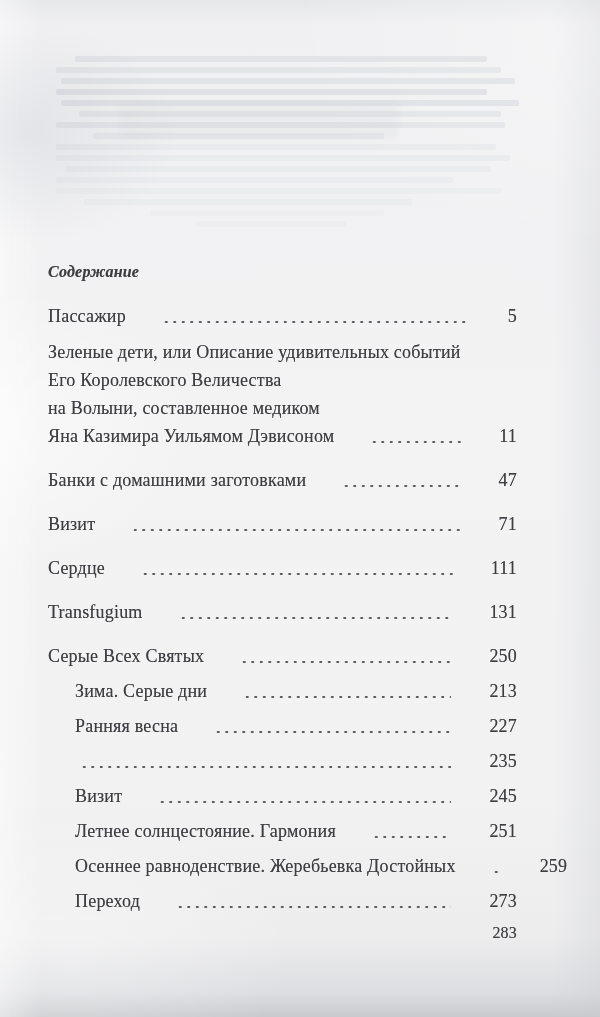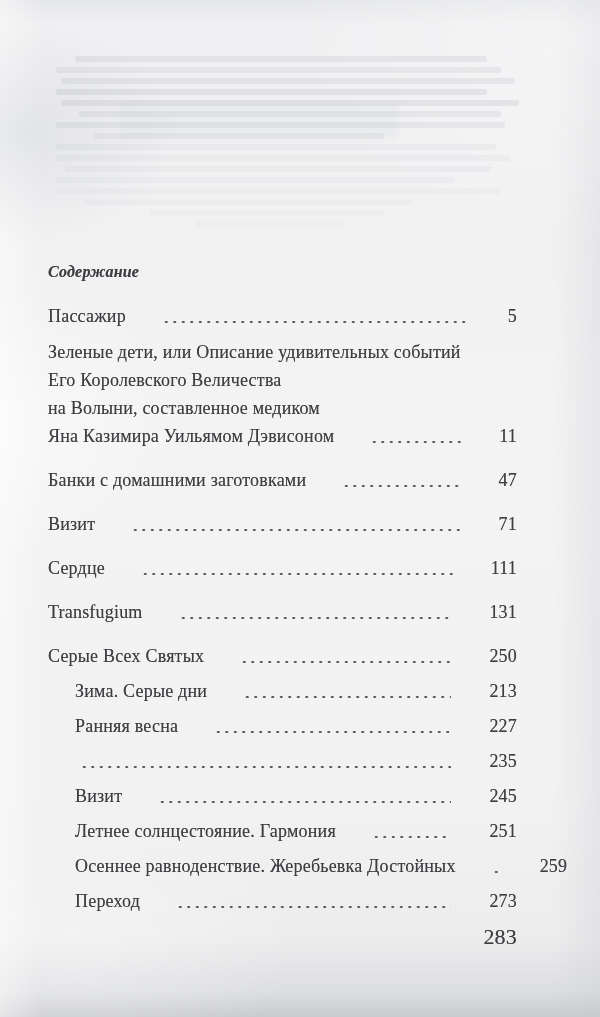--- a/index.html
+++ b/index.html
@@ -58,21 +58,21 @@
   .line + .line{margin-top:9px;}
   .label{white-space:nowrap;}
   .dots{
     flex:1;height:4px;align-self:flex-end;margin:0 7px 2px 5px;min-width:10px;
     background-image:radial-gradient(circle, #515358 1px, rgba(0,0,0,0) 1.45px);
     background-size:8.5px 4px;background-repeat:repeat-x;background-position:left bottom;
   }
   .pg{white-space:nowrap;text-align:right;}
   .footer-num{
     position:absolute;top:924px;right:83px;
-    font-size:22px;color:var(--ink);text-shadow:0 0 .5px rgba(62,62,66,.55);
+    font-size:16px;color:var(--ink);text-shadow:0 0 .5px rgba(62,62,66,.55);
   }
 </style>
 </head>
 <body>
 
 <div class="photo">
 
   <div class="bleed">
     <div class="bl" style="width:88%;margin-left:4%;opacity:.14"></div>
     <div class="bl" style="width:95%;opacity:.13"></div>

